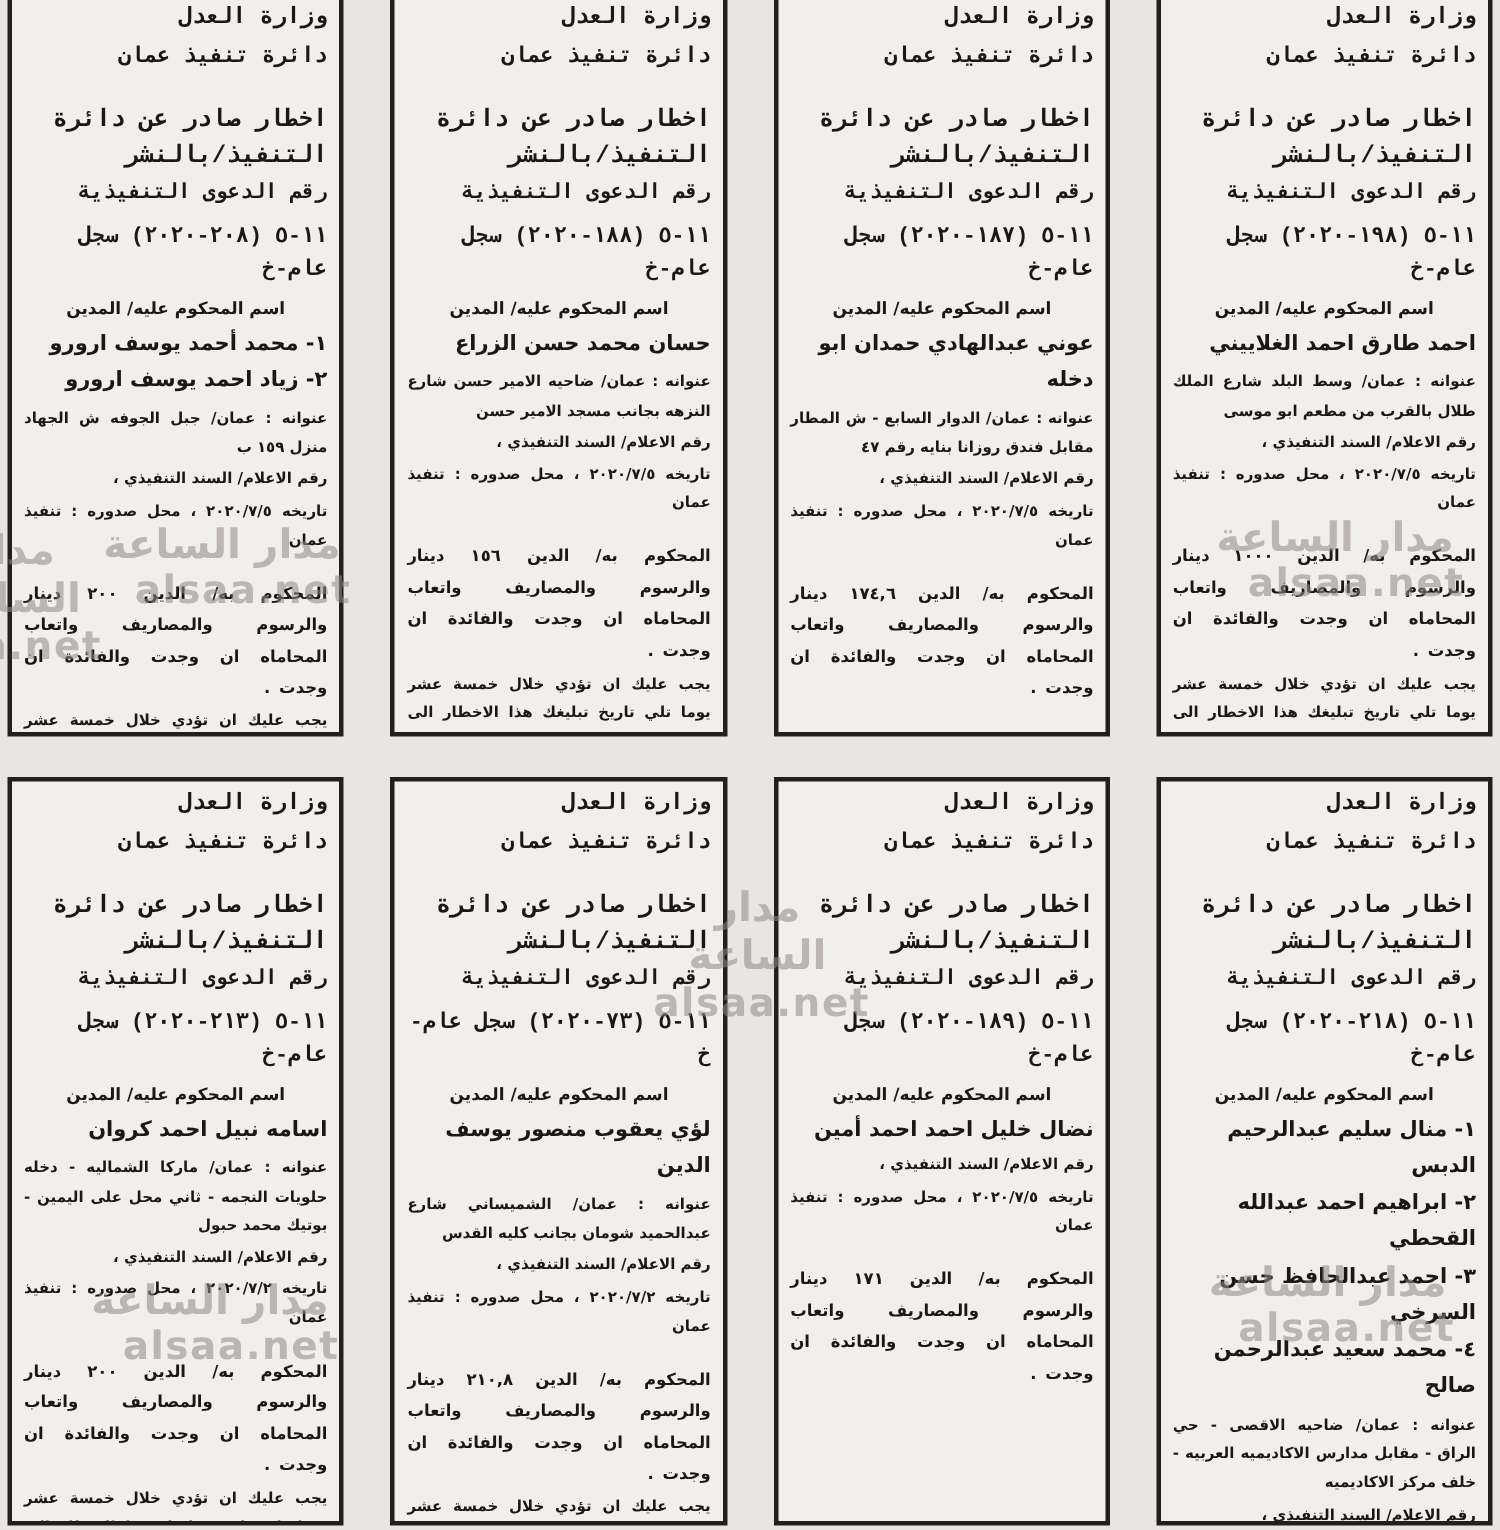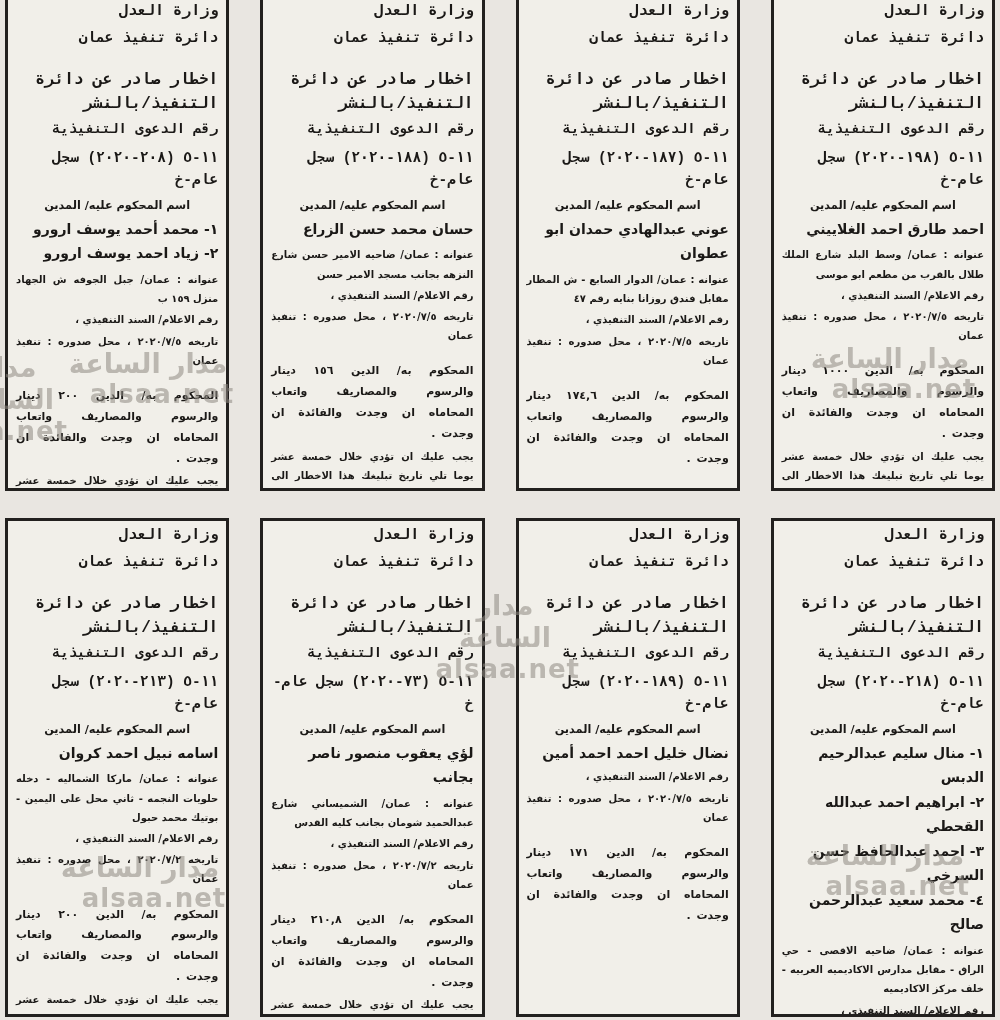--- a/index.html
+++ b/index.html
@@ -84,21 +84,21 @@
     <div class="cn cn-tr"></div>
     <div class="cn cn-bl"></div>
     <div class="cn cn-br"></div>
     <div class="h1 ctr">وزارة العدل</div>
     <div class="h2 ctr">دائرة تنفيذ عمان</div>
     <div class="h3 ctr">اخطار صادر عن دائرة التنفيذ/بالنشر</div>
     <div class="case-label ctr">رقم الدعوى التنفيذية</div>
     <div class="case-num ctr">١١-٥ (١٨٧-٢٠٢٠) سجل عام-خ</div>
     <div class="mini">اسم المحكوم عليه/ المدين</div>
     <div class="names">
-          <div class="name">عوني عبدالهادي حمدان ابو عطوان</div>
+          <div class="name">عوني عبدالهادي حمدان ابو دخله</div>
         </div>
     <div class="body">عنوانه : عمان/ الدوار السابع - ش المطار مقابل فندق روزانا بنايه رقم ٤٧</div>
     <div class="body" style="margin-top:2px;">رقم الاعلام/ السند التنفيذي ،</div>
     <div class="body" style="margin-top:2px;">تاريخه ٢٠٢٠/٧/٥ ، محل صدوره : تنفيذ عمان</div>
     <div class="amount">المحكوم به/ الدين ١٧٤,٦ دينار والرسوم والمصاريف واتعاب المحاماه ان وجدت والفائدة ان وجدت .</div>
 
   </div>
 
   <div class="notice">
     <div class="cn cn-tl"></div>
@@ -192,21 +192,21 @@
     <div class="cn cn-tr"></div>
     <div class="cn cn-bl"></div>
     <div class="cn cn-br"></div>
     <div class="h1 ctr">وزارة العدل</div>
     <div class="h2 ctr">دائرة تنفيذ عمان</div>
     <div class="h3 ctr">اخطار صادر عن دائرة التنفيذ/بالنشر</div>
     <div class="case-label ctr">رقم الدعوى التنفيذية</div>
     <div class="case-num ctr">١١-٥ (٧٣-٢٠٢٠) سجل عام-خ</div>
     <div class="mini">اسم المحكوم عليه/ المدين</div>
     <div class="names">
-          <div class="name">لؤي يعقوب منصور ناصر بجانب</div>
+          <div class="name">لؤي يعقوب منصور يوسف الدين</div>
         </div>
     <div class="body">عنوانه : عمان/ الشميساني شارع عبدالحميد شومان بجانب كليه القدس</div>
     <div class="body" style="margin-top:2px;">رقم الاعلام/ السند التنفيذي ،</div>
     <div class="body" style="margin-top:2px;">تاريخه ٢٠٢٠/٧/٢ ، محل صدوره : تنفيذ عمان</div>
     <div class="amount">المحكوم به/ الدين ٢١٠,٨ دينار والرسوم والمصاريف واتعاب المحاماه ان وجدت والفائدة ان وجدت .</div>
     <div class="body" style="margin-top:2px;">يجب عليك ان تؤدي خلال خمسة عشر يوما تلي تاريخ تبليغك هذا الاخطار الى المحكوم له/ الدائن</div>
 
   </div>
 
   <div class="notice">

